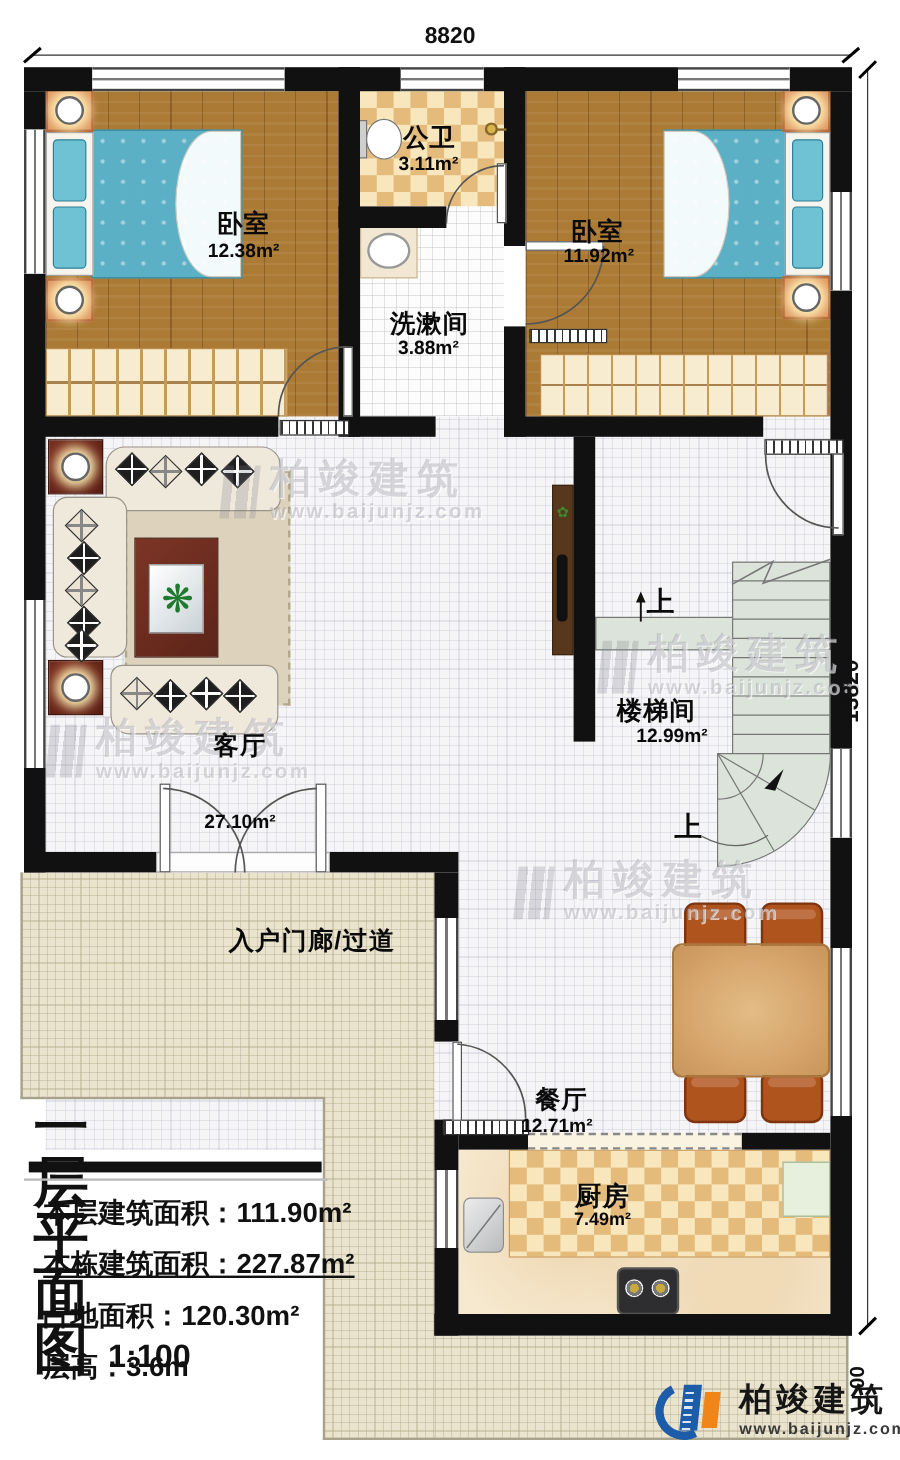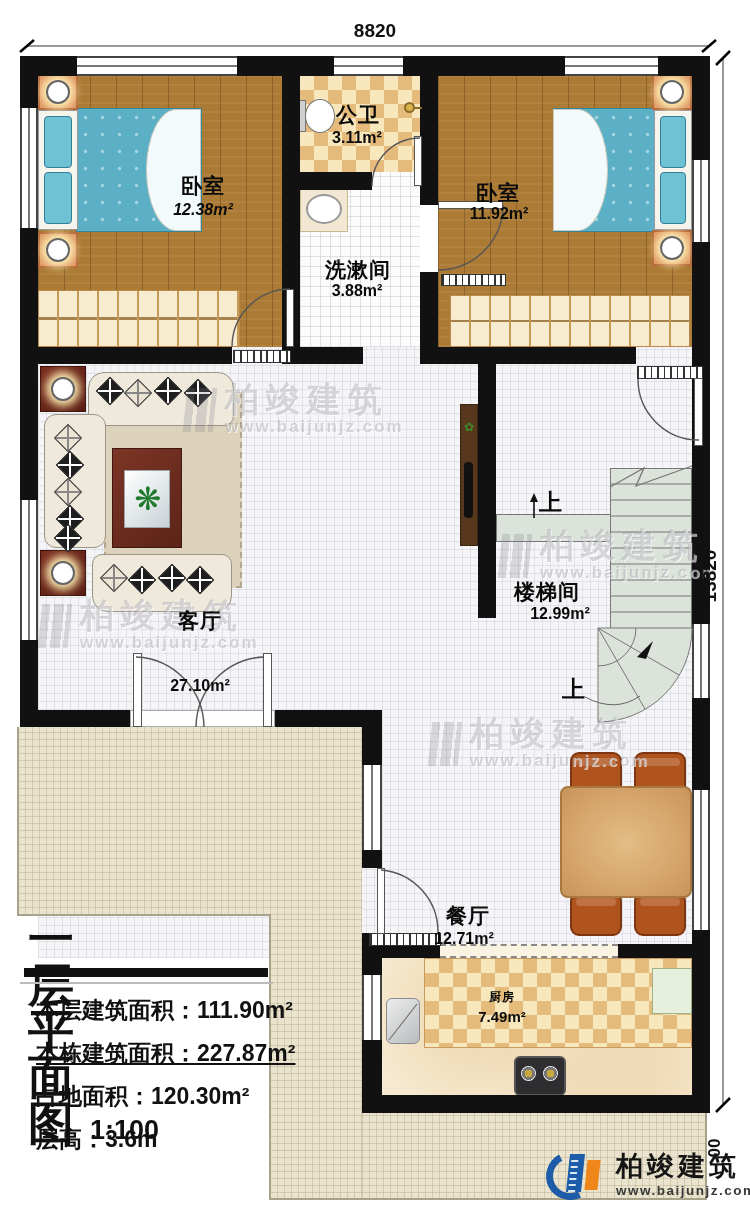--- a/index.html
+++ b/index.html
@@ -298,34 +298,35 @@
   </div>
   <div class="wm" style="left:430px;top:716px;">
     <div class="glyph"></div>
     <div>
         <div class="nm">柏竣建筑</div>
          <div class="ur">www.baijunjz.com</div>
       </div>
   </div>
 
   <div class="rlabel" style="left:203px;top:186px;">卧室</div>
-  <div class="ralabel" style="left:203px;top:210px;font-style:italic;">12.38m²</div>
+  <div class="ralabel" style="left:203px;top:210px;">12.38m²</div>
   <div class="rlabel" style="left:358px;top:115px;">公卫</div>
   <div class="ralabel" style="left:357px;top:138px;">3.11m²</div>
   <div class="rlabel" style="left:498px;top:193px;">卧室</div>
   <div class="ralabel" style="left:499px;top:214px;">11.92m²</div>
   <div class="rlabel" style="left:358px;top:270px;">洗漱间</div>
   <div class="ralabel" style="left:357px;top:291px;">3.88m²</div>
   <div class="rlabel" style="left:200px;top:621px;">客厅</div>
   <div class="ralabel" style="left:200px;top:643px;margin-top:43px;">27.10m²</div>
   <div class="rlabel" style="left:547px;top:592px;">楼梯间</div>
   <div class="ralabel" style="left:560px;top:614px;">12.99m²</div>
+  <div class="rlabel" style="left:260px;top:784px;">入户门廊/过道</div>
   <div class="rlabel" style="left:468px;top:916px;">餐厅</div>
   <div class="ralabel" style="left:464px;top:939px;">12.71m²</div>
-  <div class="rlabel" style="left:502px;top:997px;font-size:12px;">厨房</div>
+  <div class="rlabel" style="left:502px;top:997px;font-size:22px;">厨房</div>
   <div class="ralabel" style="left:502px;top:1016px;font-size:15px;">7.49m²</div>
   <div class="rlabel" style="left:551px;top:502px;font-size:23px;">上</div>
   <div class="rlabel" style="left:574px;top:689px;font-size:23px;">上</div>
 
   <div class="dim" style="left:330px;top:20px;width:90px;text-align:center;">8820</div>
   <div class="dim" style="left:672px;top:565px;width:76px;text-align:center;transform:rotate(-90deg);">13820</div>
   <div class="dim" style="left:700px;top:1138px;width:30px;text-align:center;transform:rotate(-90deg);font-size:17px;">00</div>
 
   <div id="titleblock" style="left:0;top:0;width:0;height:0;">
     <div style="position:absolute;left:28px;top:916px;display:flex;align-items:flex-end;gap:14px;">

